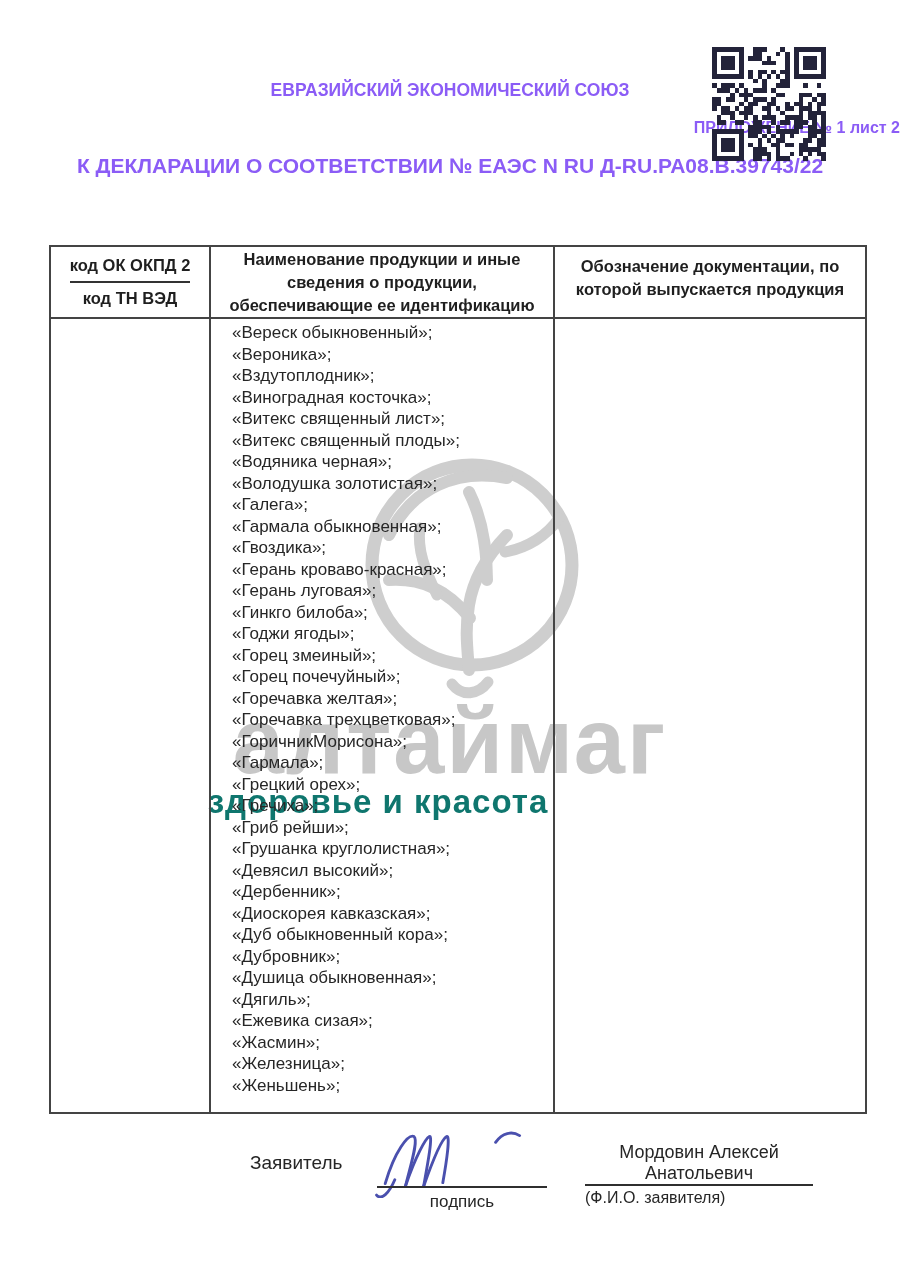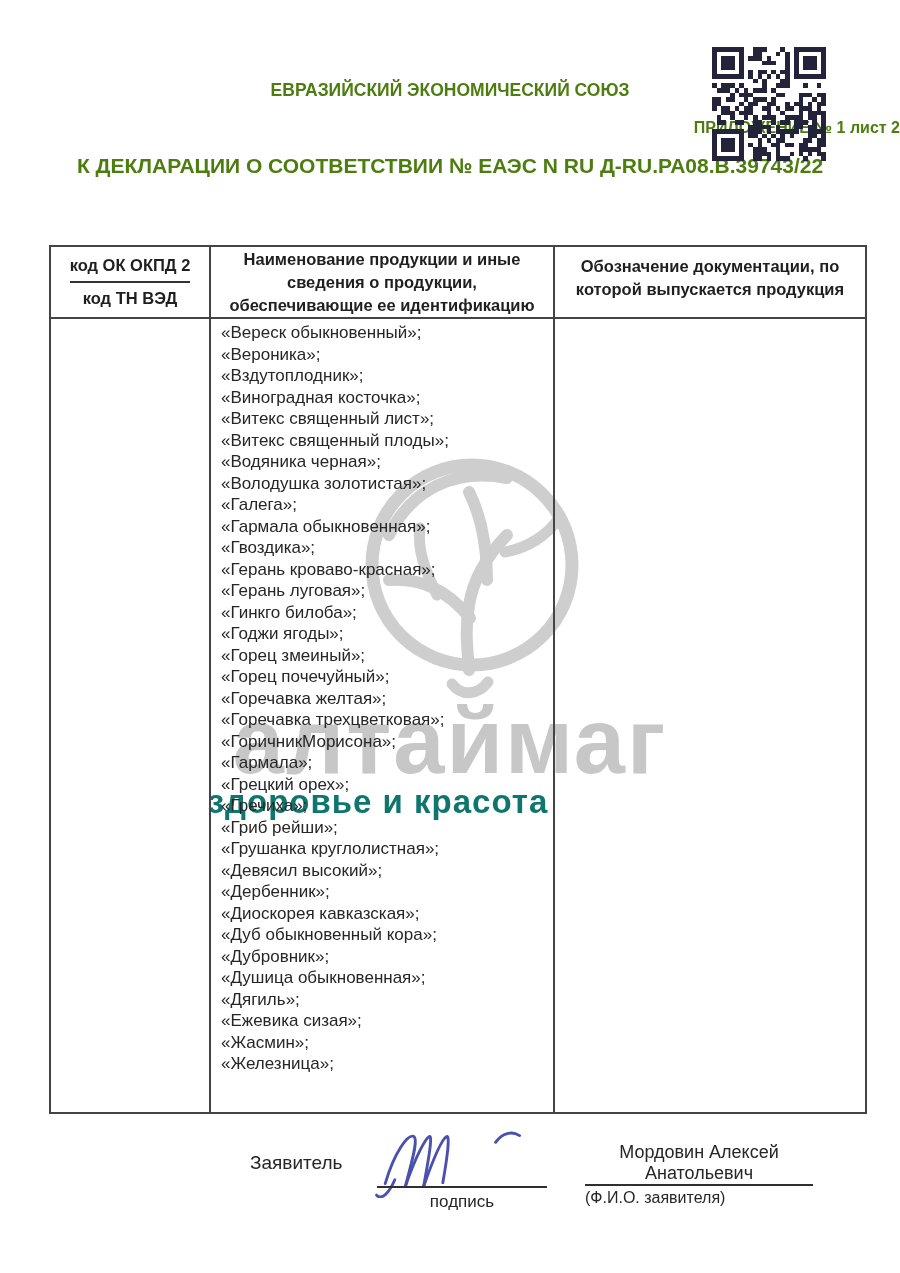--- a/index.html
+++ b/index.html
@@ -1,21 +1,21 @@
 <!DOCTYPE html>
 <html lang="ru"><head>
 <meta charset="utf-8">
 <style>
   html,body{margin:0;padding:0;background:#ffffff;}
   .page{
     position:relative;width:900px;height:1273px;background:#ffffff;overflow:hidden;
     font-family:"Liberation Sans", sans-serif;color:#262626;
   }
   
-  .hdr{position:absolute;left:0;width:900px;text-align:center;font-weight:bold;color:#4d7c0f;}
+  .hdr{position:absolute;left:0;width:900px;text-align:center;font-weight:bold;color:#8b5cf6;}
   .hdr1{top:80px;font-size:17.5px;}
   .hdr2{top:119px;font-size:16px;text-align:right;}
   .hdr3{top:154px;font-size:21px;}
   
   .qr{position:absolute;left:712px;top:47px;width:114px;height:114px;}
   .qr svg{width:114px;height:114px;shape-rendering:crispEdges;}
   
   .wm{position:absolute;color:#c6c6c6;z-index:1;user-select:none;}
   .wm-logo{left:337px;top:440px;width:270px;height:270px;}
   .wm-brand{left:0;top:695px;width:900px;text-align:center;font-size:92px;font-weight:bold;letter-spacing:2px;line-height:1;color:#c7c7c7;}
@@ -26,21 +26,21 @@
     display:grid;grid-template-columns:160px 344px 310px;grid-template-rows:72px 1fr;
     border:2px solid #444444;
   }
   .cell{border-right:2px solid #444444;border-bottom:2px solid #444444;box-sizing:border-box;}
   .cell:nth-child(3n){border-right:none;}
   .cell.body{border-bottom:none;}
   .th{display:flex;flex-direction:column;align-items:center;justify-content:center;
       font-weight:bold;font-size:16.5px;text-align:center;line-height:23px;color:#1f1f1f;padding:2px 6px;}
   .th .split-line{width:120px;border-top:2px solid #333;margin:4px 0;}
   .th.top-align{justify-content:flex-start;padding-top:8px;}
-  .product-list{padding:3px 16px 0 10px;font-size:17px;line-height:21.5px;color:#262626;background:transparent;}
+  .product-list{padding:3px 16px 0 10px;font-size:17px;line-height:21.5px;color:#262626;background:transparent;margin-left:11px;}
   
   .foot{position:absolute;z-index:2;}
   .applicant-label{left:250px;top:1152px;font-size:19px;}
   .sig-draw{left:362px;top:1126px;width:200px;height:72px;}
   .sig-line{left:377px;top:1186px;width:170px;border-top:2px solid #2f2f2f;height:0;}
   .sig-caption{left:377px;top:1192px;width:170px;text-align:center;font-size:17px;}
   .name-block{left:585px;top:1142px;width:228px;text-align:center;font-size:18px;line-height:21px;}
   .name-line{left:585px;top:1184px;width:228px;border-top:2px solid #2f2f2f;height:0;}
   .name-caption{left:585px;top:1189px;width:228px;font-size:16px;}
 </style>
@@ -434,20 +434,21 @@
         <div>«Девясил высокий»;</div>
         <div>«Дербенник»;</div>
         <div>«Диоскорея кавказская»;</div>
         <div>«Дуб обыкновенный кора»;</div>
         <div>«Дубровник»;</div>
         <div>«Душица обыкновенная»;</div>
         <div>«Дягиль»;</div>
         <div>«Ежевика сизая»;</div>
         <div>«Жасмин»;</div>
         <div>«Железница»;</div>
+        <div>«Женьшень»;</div>
       </div>
     <div class="cell body"></div>
   </div>
 
   <div class="foot applicant-label">Заявитель</div>
 
   <svg class="foot sig-draw" viewBox="0 0 200 75" xmlns="http://www.w3.org/2000/svg" fill="none" stroke="#4a50ae" stroke-width="3" stroke-linecap="round">
     <path d="M20,60 C30,26 44,8 50,11 C55,15 46,42 41,63"></path>
     <path d="M41,63 C52,31 62,13 66,11 C70,9 64,41 60,63"></path>
     <path d="M60,63 C72,29 80,13 84,11 C88,9 84,37 80,59"></path>

